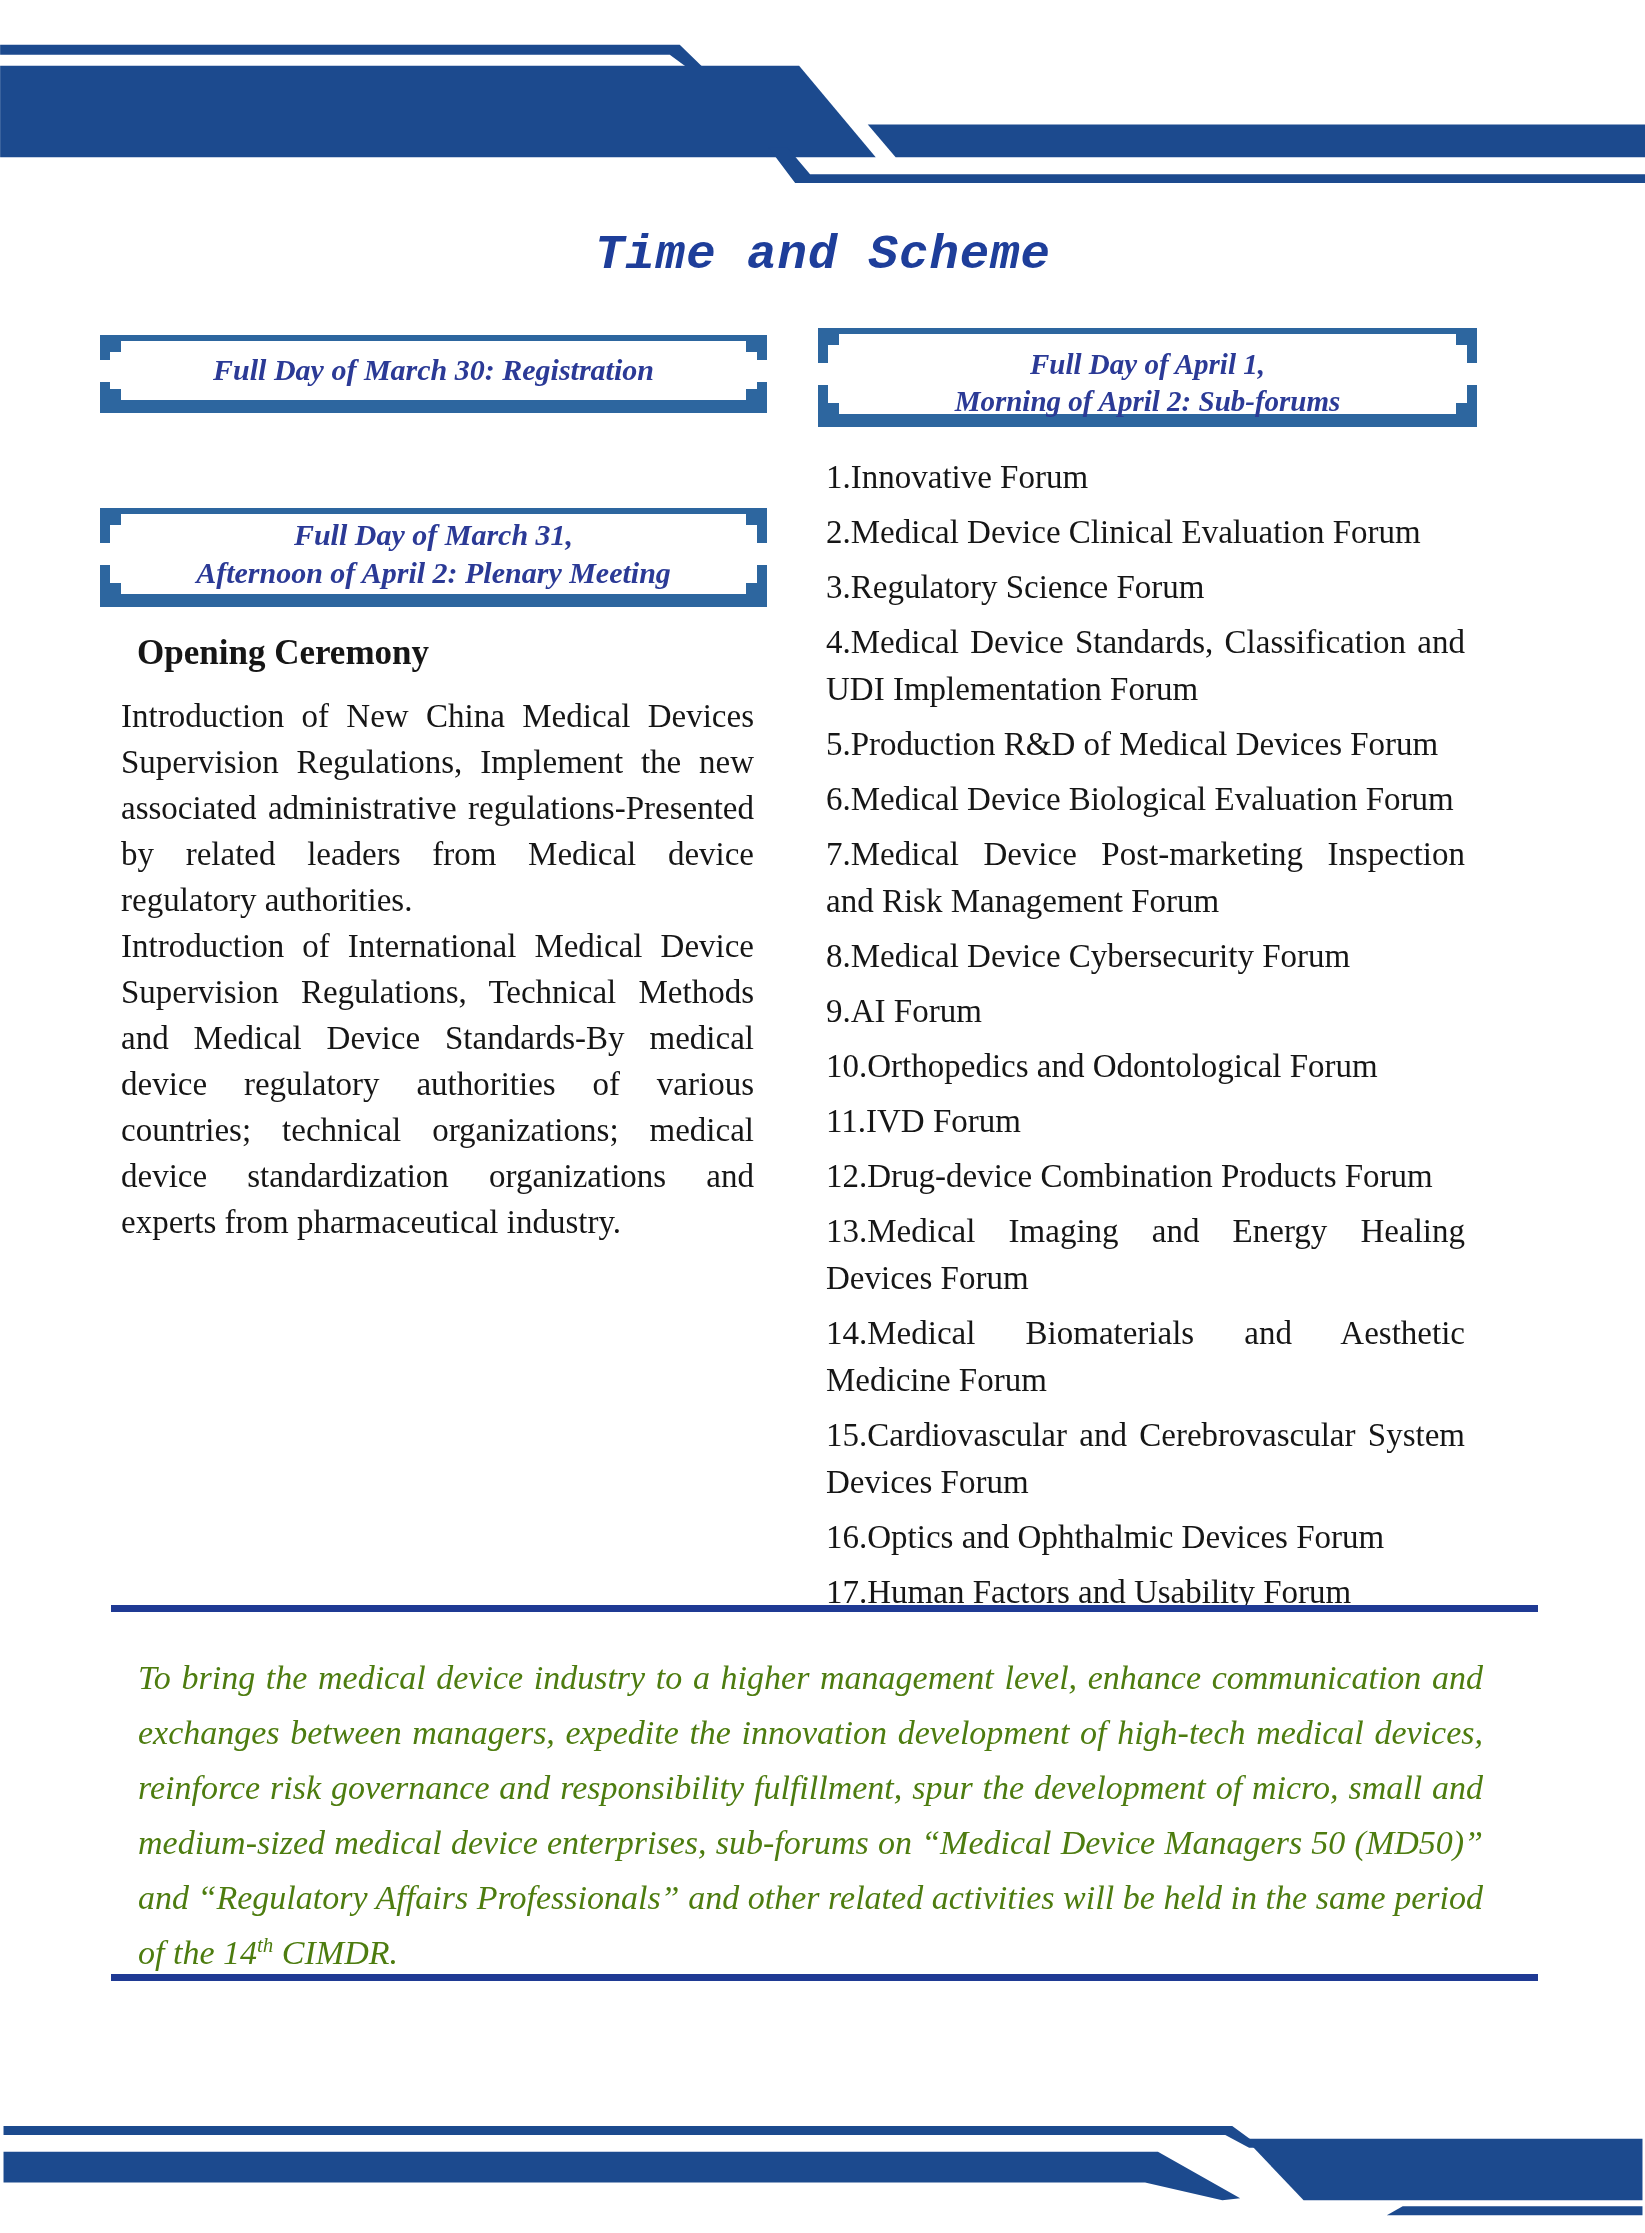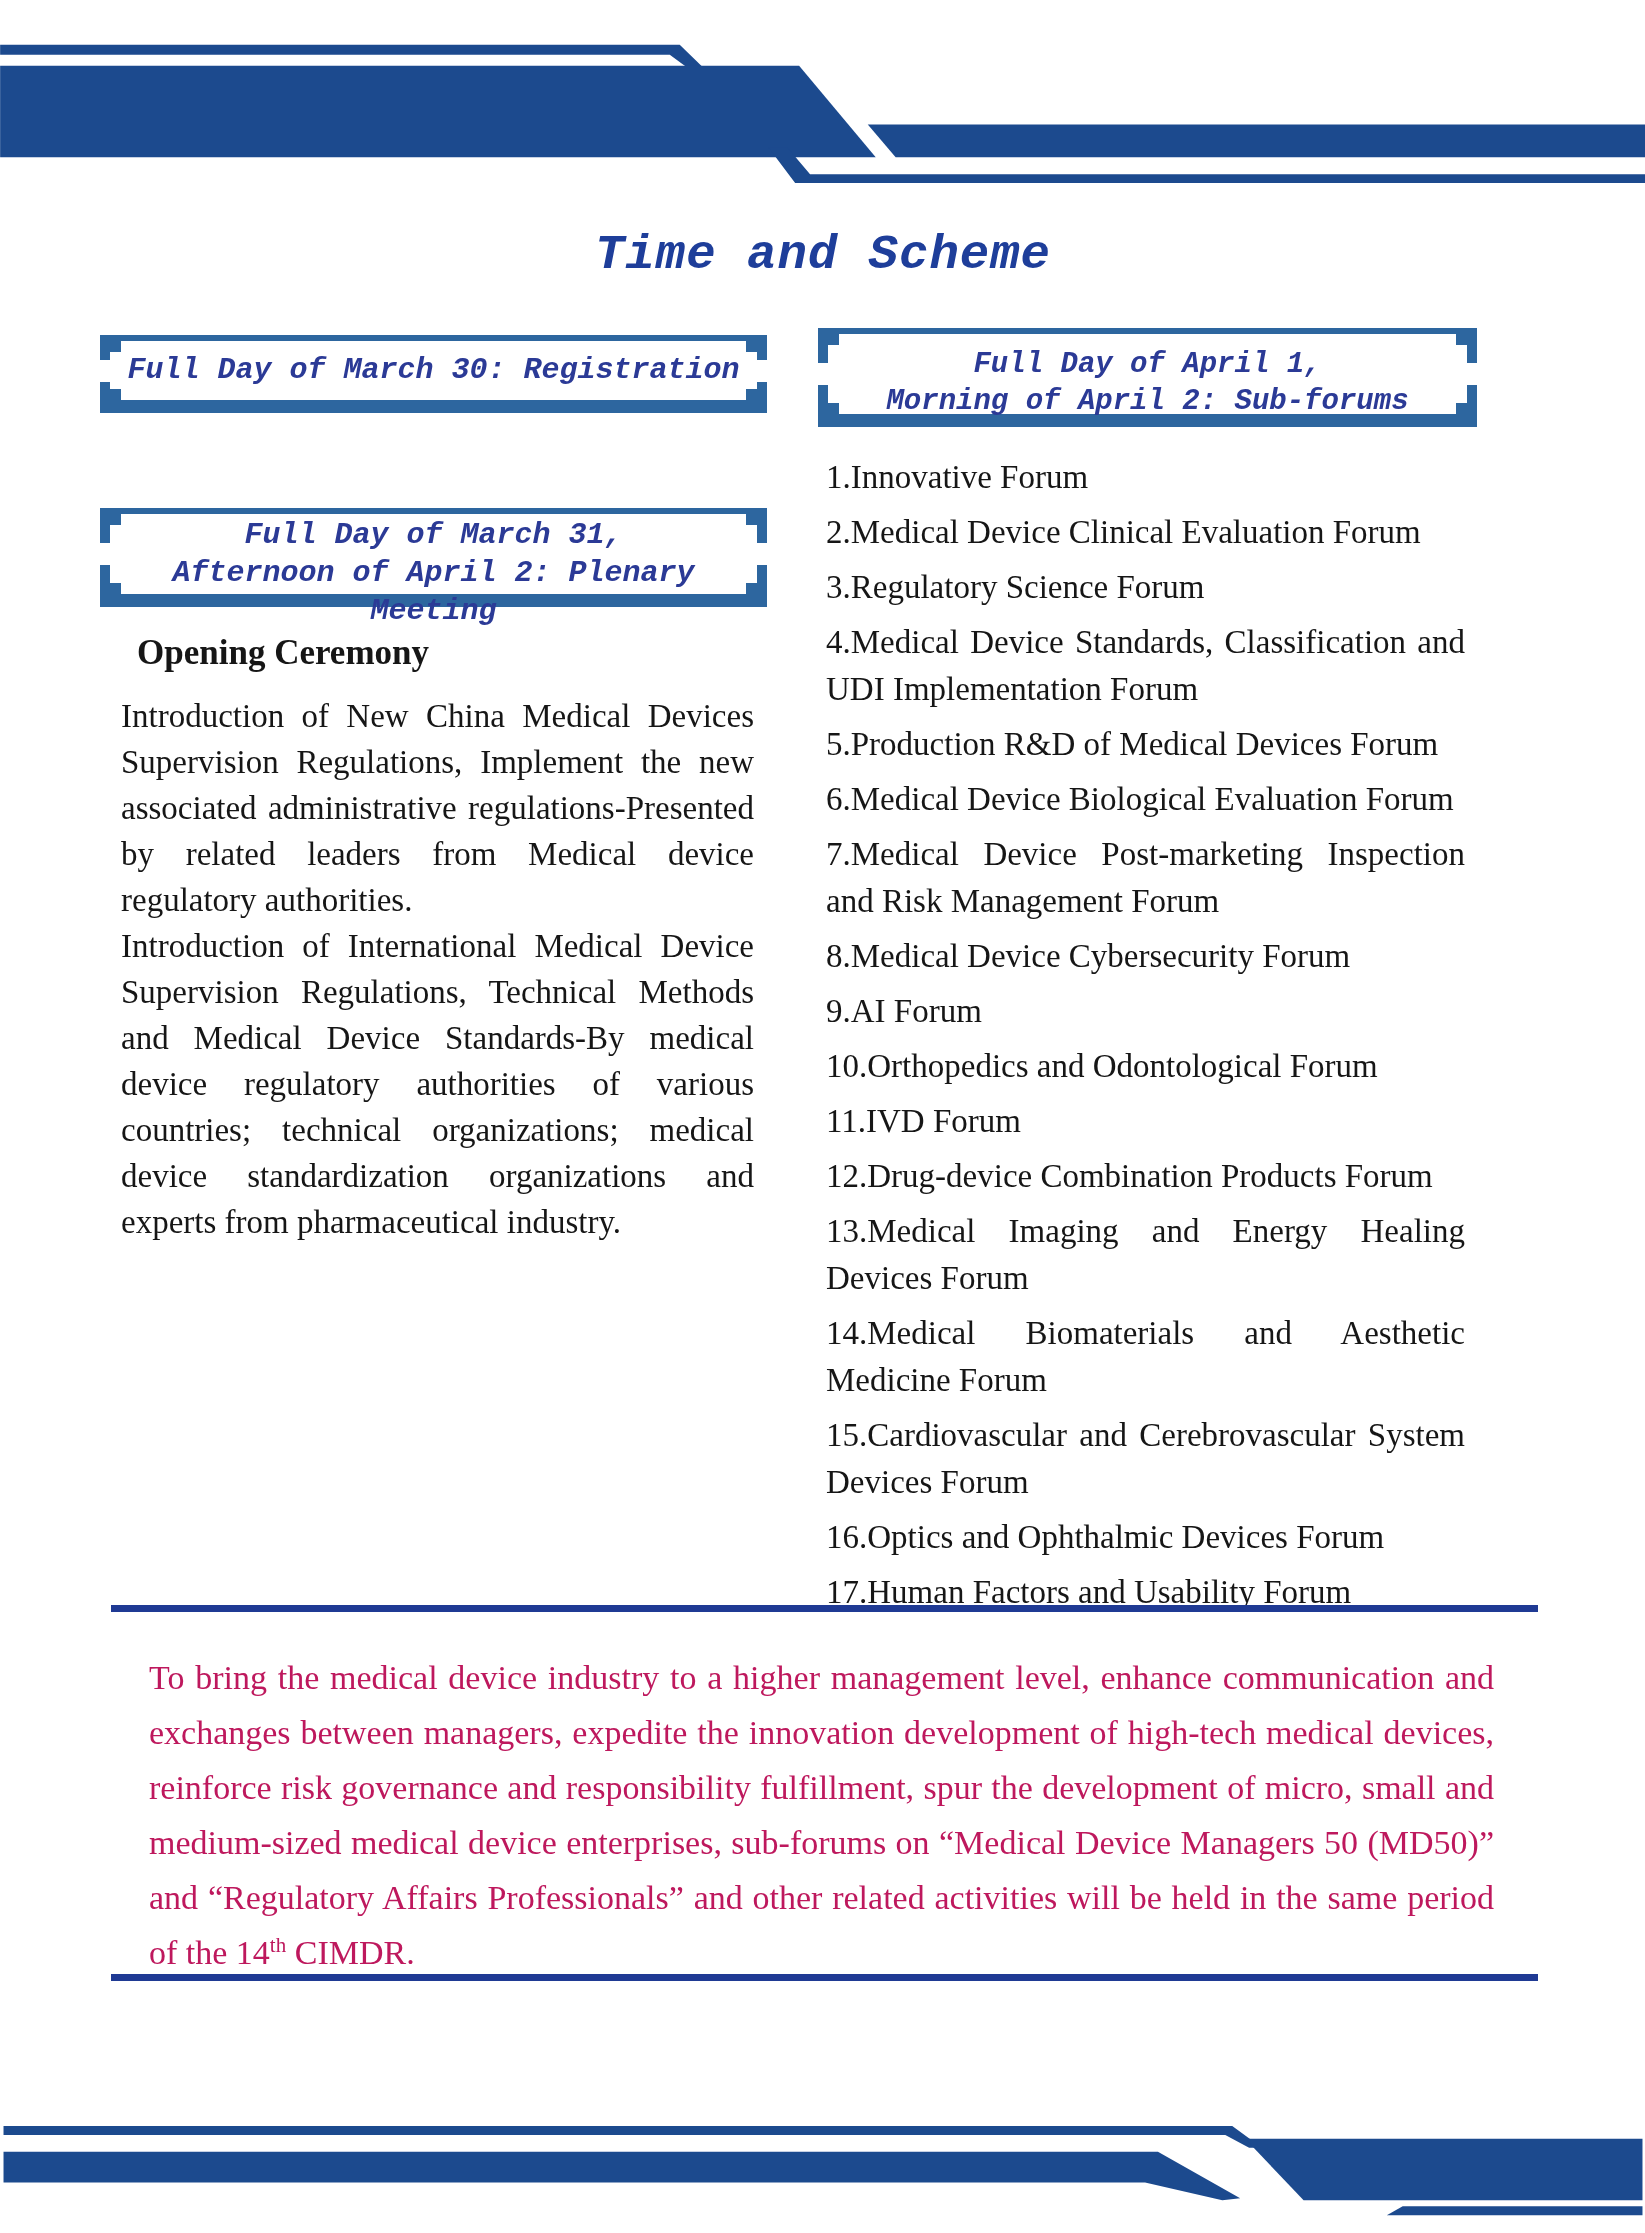--- a/index.html
+++ b/index.html
@@ -8,21 +8,21 @@
   svg{position:absolute;left:0;display:block;}
   .banner-top{top:0;}
   .banner-bottom{top:2124px;}
   .doc-title{position:absolute;left:0;top:227px;width:1646px;text-align:center;
              font-family:Liberation Mono, monospace;font-style:italic;font-weight:bold;
              font-size:49px;letter-spacing:1px;color:#1e3e9a;}
   
   .nbox{position:absolute;background:#fff;border:6px solid #2d669f;
         border-left-width:10px;border-right-width:10px;border-bottom-width:13px;
         box-sizing:border-box;text-align:center;
-        font-family:Liberation Mono, monospace;font-style:italic;font-weight:bold;
+        font-family:Liberation Serif, serif;font-style:italic;font-weight:bold;
         color:#2b3a96;}
   .nbox i{position:absolute;display:block;}
   .nbox .c-tl{left:-3px;top:-3px;width:14px;height:14px;background:#2d669f;}
   .nbox .c-tr{right:-3px;top:-3px;width:14px;height:14px;background:#2d669f;}
   .nbox .c-bl{left:-3px;bottom:-3px;width:14px;height:14px;background:#2d669f;}
   .nbox .c-br{right:-3px;bottom:-3px;width:14px;height:14px;background:#2d669f;}
   .nbox .m-l{left:-10px;top:calc(50% - 11px);width:10px;height:22px;background:#ffffff;}
   .nbox .m-r{right:-10px;top:calc(50% - 11px);width:10px;height:22px;background:#ffffff;}
   .box-reg{left:100px;top:335px;width:667px;height:78px;font-size:30px;line-height:58px;}
   .box-plenary{left:100px;top:508px;width:667px;height:99px;font-size:30px;line-height:38px;padding-top:2px;}
@@ -30,22 +30,22 @@
   .left-col{position:absolute;left:121px;top:613px;width:633px;
             font-size:33px;line-height:46px;text-align:justify;}
   .left-col h3{margin:16px;font-size:35px;font-weight:bold;line-height:48px;text-align:left;}
   .left-col p{margin:0;}
   .forum-list{position:absolute;left:818px;top:446px;width:655px;
               font-size:33px;line-height:47px;text-align:justify;}
   .forum-item{margin:8px;}
   .rule{position:absolute;left:111px;width:1427px;height:7px;background:#1f3a94;}
   .rule-1{top:1605px;}
   .rule-2{top:1974px;}
-  .note{position:absolute;left:149px;top:1650px;width:1345px;
-        font-size:34px;line-height:55px;text-align:justify;color:#be185d;}
+  .note{position:absolute;left:138px;top:1650px;width:1345px;
+        font-size:34px;line-height:55px;text-align:justify;color:#4d7c0f;font-style:italic;}
   .note sup{font-size:21px;line-height:0;}
 </style>
 </head>
 <body>
 
 <div class="page">
 
   <svg class="banner-top" width="1646" height="199" viewBox="0 0 1654 200" aria-hidden="true">
     <polygon fill="#1c4a8e" points="0,45 683,45 713,74 699,74 673,55 0,55"></polygon>
     <polygon fill="#1c4a8e" points="0,66 803,66 880,158 0,158"></polygon>

